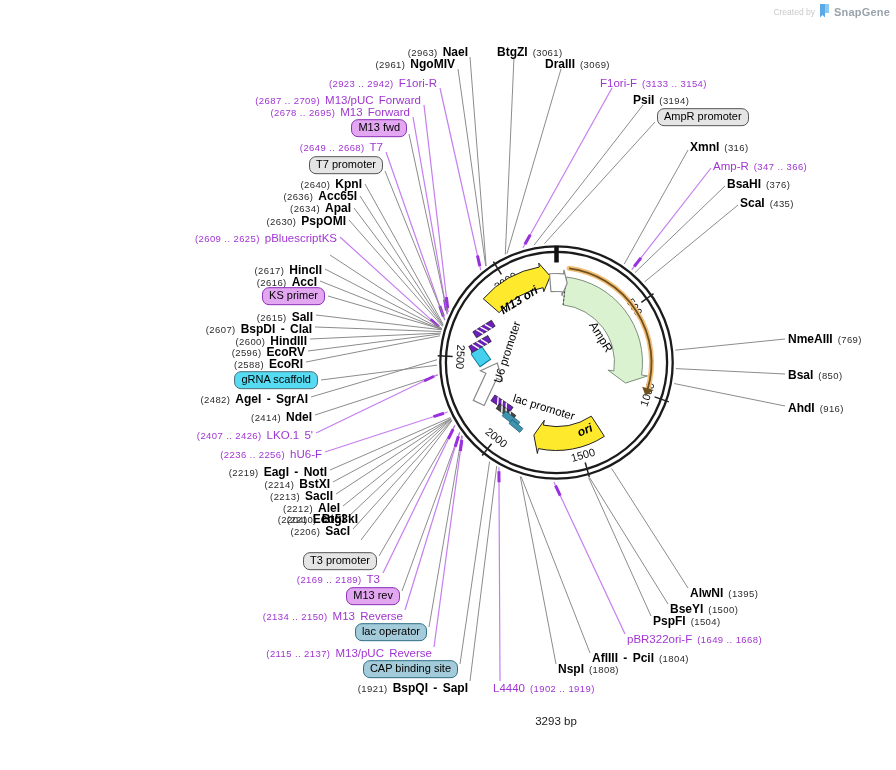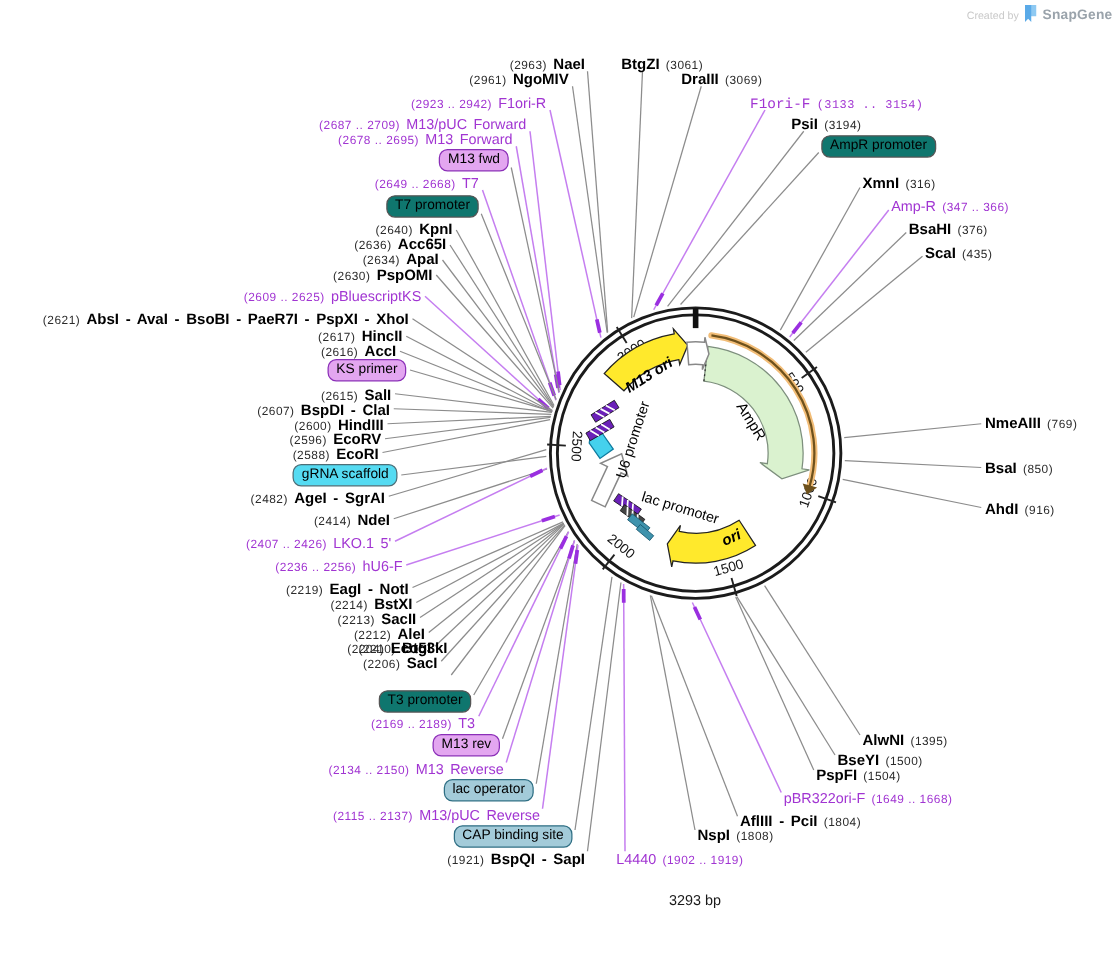--- a/index.html
+++ b/index.html
@@ -6,21 +6,21 @@
   #canvas{position:relative;width:896px;height:770px;background:#ffffff;overflow:hidden;
           font-family:"Liberation Sans",sans-serif;}
   #mapsvg{position:absolute;left:0;top:0;}
   .lbl{position:absolute;white-space:nowrap;transform:translateY(-50%);line-height:1;text-align:right;}
   .lbl .pos{font-size:9.5px;color:#2b2b2b;letter-spacing:0.4px;}
   .lbl .enz{font-size:12px;font-weight:bold;color:#000;word-spacing:2px;}
   .lbl.primer .pos,.lbl.primer .enz{color:#a135d2;font-weight:normal;}
   .lbl.primer .enz{font-size:11.5px;}
   .lbl .gap{display:inline-block;width:5px;}
   .boxlbl{position:absolute;transform:translateY(-50%);font-size:11px;color:#000;
-          padding:1px 6px 2px;border-radius:7px;border:1px solid #555;background:#0f766e;line-height:1.15;}
+          padding:1px 6px 2px;border-radius:7px;border:1px solid #555;background:#e5e5e5;line-height:1.15;}
   .boxlbl.purple{background:#e3a6f0;border-color:#8b2fb8;}
   .boxlbl.cyan{background:#55dbf2;border-color:#4d6e77;}
   .boxlbl.teal{background:#a3cbd9;border-color:#2f6f84;}
   #watermark{position:absolute;top:4px;right:6px;font-size:8.5px;color:#c9c9c9;
              display:flex;align-items:center;gap:4px;}
   #watermark .brand{font-size:11px;font-weight:bold;color:#9aa3ab;letter-spacing:0.2px;}
   #titleblock{position:absolute;left:356px;top:713px;width:400px;text-align:center;}
   #titleblock .tname{font-size:12.5px;font-weight:bold;color:#000;letter-spacing:0.2px;}
   #titleblock .tsize{font-size:11.5px;color:#1a1a1a;margin-top:2px;}
   svg text{font-family:"Liberation Sans",sans-serif;}
@@ -182,36 +182,35 @@
 <div class="lbl enzyme" style="top: 51px; right: 428px;"><span class="pos">(2963)</span><span class="gap"></span><span class="enz">NaeI</span></div>
     <div class="lbl enzyme" style="top: 63px; right: 441px;"><span class="pos">(2961)</span><span class="gap"></span><span class="enz">NgoMIV</span></div>
     <div class="lbl primer" style="top: 82px; right: 459px;"><span class="pos">(2923 .. 2942)</span><span class="gap"></span><span class="enz">F1ori-R</span></div>
     <div class="lbl primer" style="top: 99px; right: 475px;"><span class="pos">(2687 .. 2709)</span><span class="gap"></span><span class="enz">M13/pUC Forward</span></div>
     <div class="lbl primer" style="top: 111px; right: 486px;"><span class="pos">(2678 .. 2695)</span><span class="gap"></span><span class="enz">M13 Forward</span></div>
     <div class="boxlbl purple" style="top: 128px; right: 489px;">M13 fwd</div>
     <div class="lbl primer" style="top: 146px; right: 513px;"><span class="pos">(2649 .. 2668)</span><span class="gap"></span><span class="enz">T7</span></div>
     <div class="boxlbl white" style="top: 165px; right: 513px;">T7 promoter</div>
     <div class="lbl enzyme" style="top: 51px; left: 497px;"><span class="enz">BtgZI</span><span class="gap"></span><span class="pos">(3061)</span></div>
     <div class="lbl enzyme" style="top: 63px; left: 545px;"><span class="enz">DraIII</span><span class="gap"></span><span class="pos">(3069)</span></div>
-    <div class="lbl primer" style="top: 82px; left: 600px; font-family: Liberation Mono, monospace;"><span class="enz">F1ori-F</span><span class="gap"></span><span class="pos">(3133 .. 3154)</span></div>
+    <div class="lbl primer" style="top: 82px; left: 600px;"><span class="enz">F1ori-F</span><span class="gap"></span><span class="pos">(3133 .. 3154)</span></div>
     <div class="lbl enzyme" style="top: 99px; left: 633px;"><span class="enz">PsiI</span><span class="gap"></span><span class="pos">(3194)</span></div>
     <div class="boxlbl white" style="top: 117px; left: 657px;">AmpR promoter</div>
     <div class="lbl enzyme" style="top: 146px; left: 690px;"><span class="enz">XmnI</span><span class="gap"></span><span class="pos">(316)</span></div>
     <div class="lbl primer" style="top: 165px; left: 713px;"><span class="enz">Amp-R</span><span class="gap"></span><span class="pos">(347 .. 366)</span></div>
     <div class="lbl enzyme" style="top: 183px; left: 727px;"><span class="enz">BsaHI</span><span class="gap"></span><span class="pos">(376)</span></div>
     <div class="lbl enzyme" style="top: 202px; left: 740px;"><span class="enz">ScaI</span><span class="gap"></span><span class="pos">(435)</span></div>
     <div class="lbl enzyme" style="top: 338px; left: 788px;"><span class="enz">NmeAIII</span><span class="gap"></span><span class="pos">(769)</span></div>
     <div class="lbl enzyme" style="top: 374px; left: 788px;"><span class="enz">BsaI</span><span class="gap"></span><span class="pos">(850)</span></div>
     <div class="lbl enzyme" style="top: 407px; left: 788px;"><span class="enz">AhdI</span><span class="gap"></span><span class="pos">(916)</span></div>
     <div class="lbl enzyme" style="top: 183px; right: 534px;"><span class="pos">(2640)</span><span class="gap"></span><span class="enz">KpnI</span></div>
     <div class="lbl enzyme" style="top: 195px; right: 539px;"><span class="pos">(2636)</span><span class="gap"></span><span class="enz">Acc65I</span></div>
     <div class="lbl enzyme" style="top: 207px; right: 545px;"><span class="pos">(2634)</span><span class="gap"></span><span class="enz">ApaI</span></div>
     <div class="lbl enzyme" style="top: 220px; right: 550px;"><span class="pos">(2630)</span><span class="gap"></span><span class="enz">PspOMI</span></div>
     <div class="lbl primer" style="top: 237px; right: 559px;"><span class="pos">(2609 .. 2625)</span><span class="gap"></span><span class="enz">pBluescriptKS</span></div>
-    <div class="lbl enzyme" style="top: 255px; right: 569px;"><span class="pos">(2621)</span><span class="gap"></span><span class="enz">AbsI - AvaI - BsoBI - PaeR7I - PspXI - XhoI</span></div>
     <div class="lbl enzyme" style="top: 269px; right: 574px;"><span class="pos">(2617)</span><span class="gap"></span><span class="enz">HincII</span></div>
     <div class="lbl enzyme" style="top: 281px; right: 579px;"><span class="pos">(2616)</span><span class="gap"></span><span class="enz">AccI</span></div>
     <div class="boxlbl purple" style="top: 296px; right: 571px;">KS primer</div>
     <div class="lbl enzyme" style="top: 316px; right: 583px;"><span class="pos">(2615)</span><span class="gap"></span><span class="enz">SalI</span></div>
     <div class="lbl enzyme" style="top: 328px; right: 584px;"><span class="pos">(2607)</span><span class="gap"></span><span class="enz">BspDI - ClaI</span></div>
     <div class="lbl enzyme" style="top: 340px; right: 589px;"><span class="pos">(2600)</span><span class="gap"></span><span class="enz">HindIII</span></div>
     <div class="lbl enzyme" style="top: 351px; right: 591px;"><span class="pos">(2596)</span><span class="gap"></span><span class="enz">EcoRV</span></div>
     <div class="lbl enzyme" style="top: 363px; right: 593px;"><span class="pos">(2588)</span><span class="gap"></span><span class="enz">EcoRI</span></div>
     <div class="boxlbl cyan" style="top: 380px; right: 578px;">gRNA scaffold</div>
     <div class="lbl enzyme" style="top: 398px; right: 588px;"><span class="pos">(2482)</span><span class="gap"></span><span class="enz">AgeI - SgrAI</span></div>

